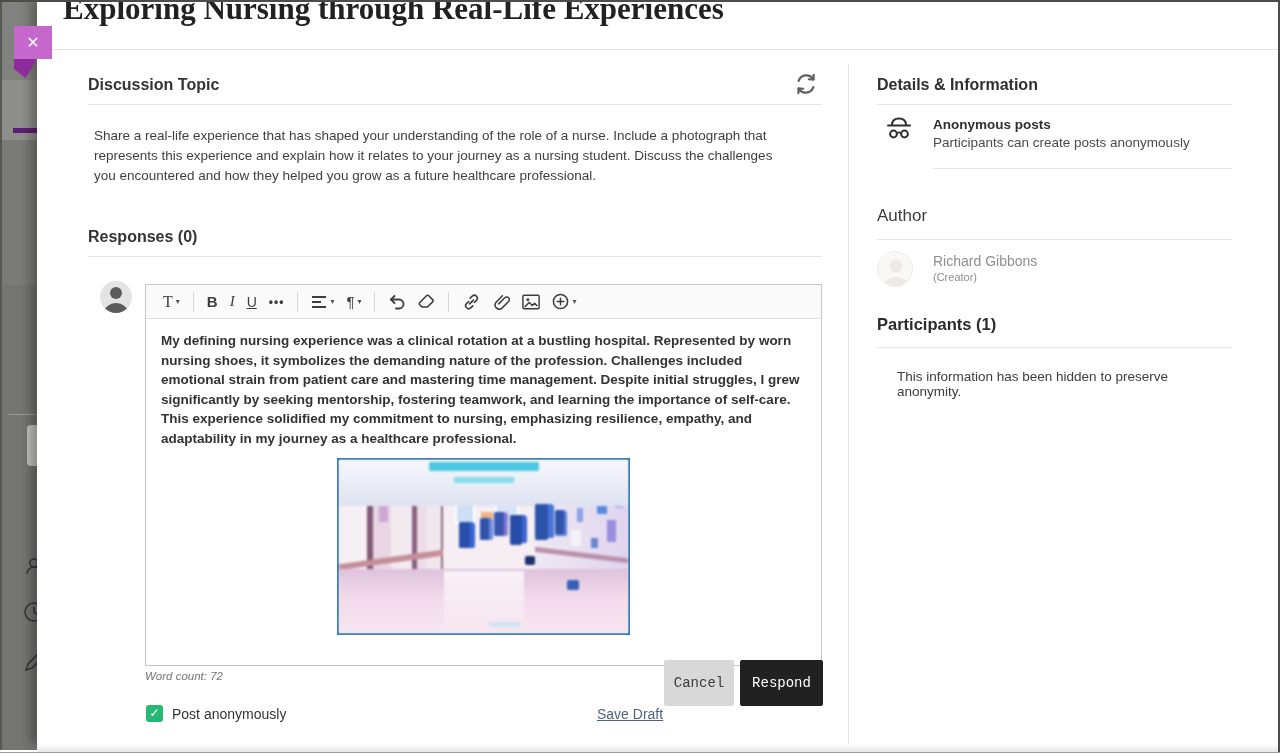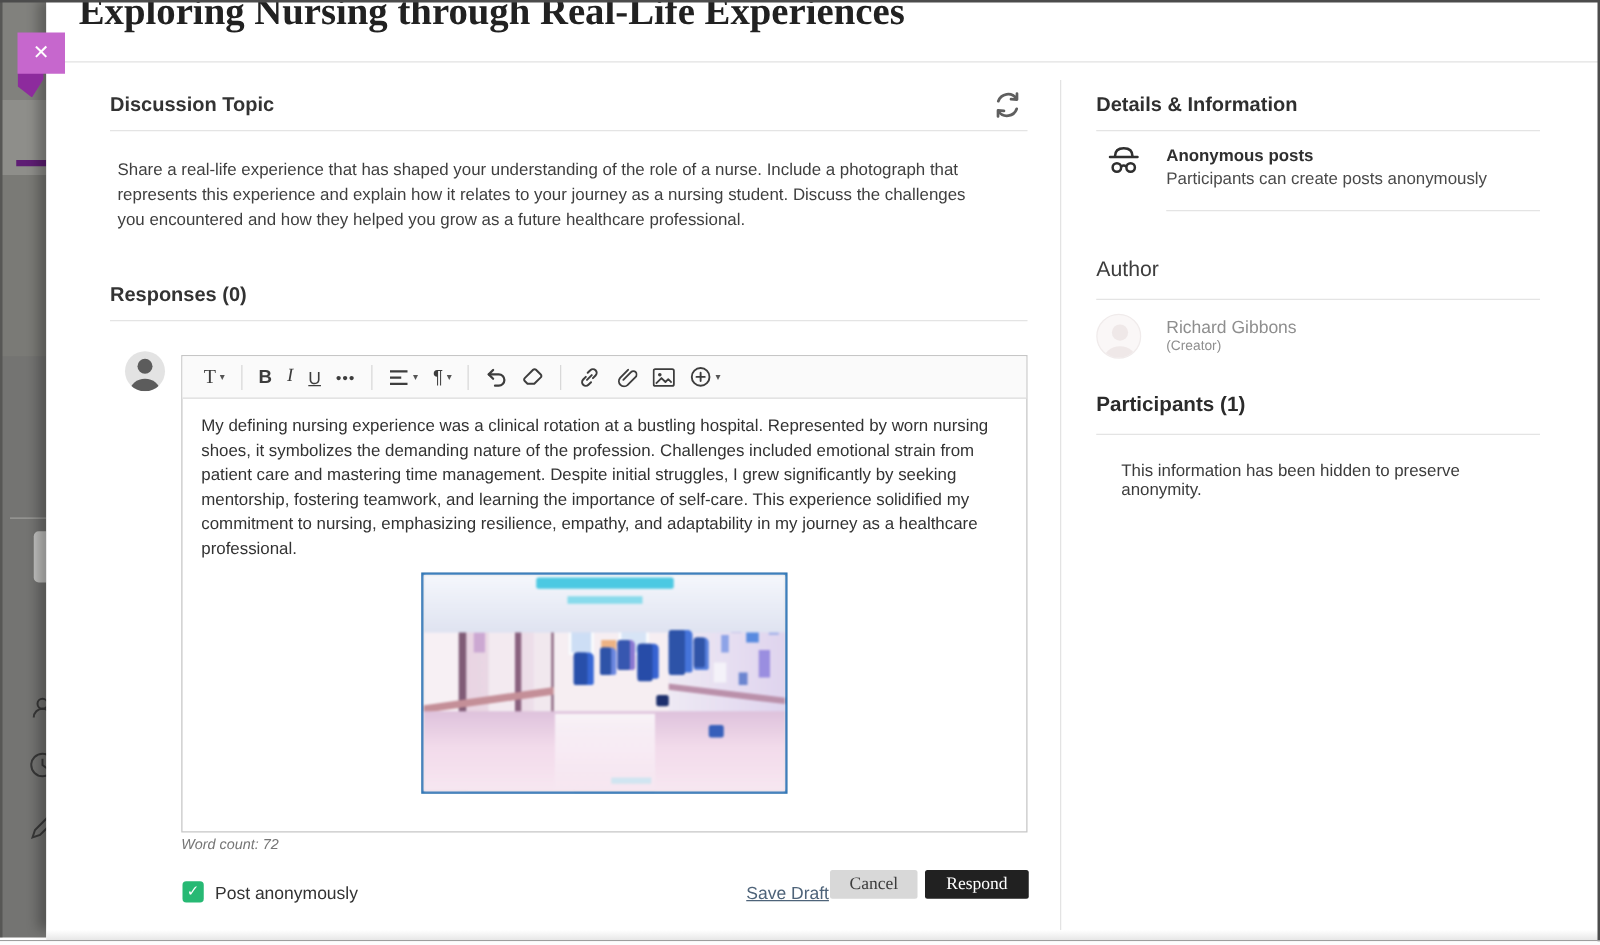--- a/index.html
+++ b/index.html
@@ -58,21 +58,21 @@
   .tb-btn svg { display:block; }
   .tb-serif { font-family:"Liberation Serif", serif; font-size:16px; }
   .tb-bold { font-weight:800; }
   .tb-italic { font-style:italic; font-family:"Liberation Serif", serif; }
   .tb-underline { text-decoration:underline; font-size:14px; }
   .tb-more { font-size:12px; letter-spacing:1px; font-weight:700; }
   .tb-para { font-size:15px; }
   .caret { font-size:8px; color:#555; margin-left:1px; }
   .tb-sep { width:1px; height:20px; background:#d8d8d8; margin:0 7px; }
 
-  .ed-body { padding:12px 15px 16px; }
+  .ed-body { padding:12px 15px 16px;font-weight:bold; }
   .ed-text { font-size:13.5px; line-height:19.5px; color:#333; width:645px; }
   .img-wrap { display:block; margin:10px auto 0; width:293px; height:177px; border:2px solid #2e75b6; background:#ddd; position:relative; }
   .scene { position:absolute; inset:0; overflow:hidden; filter:blur(0.8px) saturate(1.12); }
   .scene div { position:absolute; }
   .sc-sky { inset:0; background:linear-gradient(180deg,#dfe6f2 0%,#efe9f0 55%,#e9d9e6 100%); }
   .sc-ceil { left:0; top:0; width:289px; height:46px; background:linear-gradient(#f5f7fb,#dfe3f0); }
   .sc-light1 { left:90px; top:2px; width:110px; height:9px; background:#57c6dd; border-radius:2px; }
   .sc-light2 { left:115px; top:17px; width:60px; height:6px; background:#8fd9e8; }
   .sc-back { left:104px; top:30px; width:92px; height:82px; background:#f5eef2; }
   .sc-win1 { left:116px; top:40px; width:20px; height:24px; background:#cfdef2; border:2px solid #fff; }
@@ -106,22 +106,22 @@
   .fig .legs { margin:0 auto; border-radius:2px; }
   .sc-bag { left:186px; top:96px; width:10px; height:9px; background:#1f2f66; border-radius:2px; }
 
   .word-count { position:absolute; left:108px; top:670px; font-style:italic; font-size:11.5px; color:#757575; }
 
   
   .chk { position:absolute; left:109px; top:705px; width:17px; height:17px; background:#27b974; border-radius:3px;
          color:#fff; font-size:12px; line-height:17px; text-align:center; cursor:pointer; }
   .chk-label { position:absolute; left:135px; top:706px; font-size:14px; color:#333; }
   .save-draft { position:absolute; left:560px; top:706px; font-size:14px; color:#4e6379; text-decoration:underline; cursor:pointer; }
-  .btn { position:absolute; top:696px; height:23px; border:none; border-radius:2px; font-size:14px;
-         font-family:Liberation Serif, serif; cursor:pointer; }
+  .btn { position:absolute; top:660px; height:46px; border:none; border-radius:2px; font-size:14px;
+         font-family:Liberation Mono, monospace; cursor:pointer; }
   .btn-cancel { left:627px; width:70px; background:#d8d8d8; color:#3c3c3c; }
   .btn-respond { left:703px; width:83px; background:#212121; color:#fff; }
 
   
   .v-div { position:absolute; left:811px; top:64px; width:1px; height:681px; background:#e3e3e3; }
   .sidebar { position:absolute; left:840px; top:0; width:356px; height:744px; }
   .sb-details-head { position:absolute; left:0; top:76px; font-size:16px; font-weight:700; color:#2f2f2f; }
   .sb-div1 { left:0; top:104px; width:355px; }
   .sb-anon-icon { position:absolute; left:8px; top:115px; }
   .sb-anon-title { position:absolute; left:56px; top:117px; font-size:13.5px; font-weight:700; color:#2f2f2f; }

